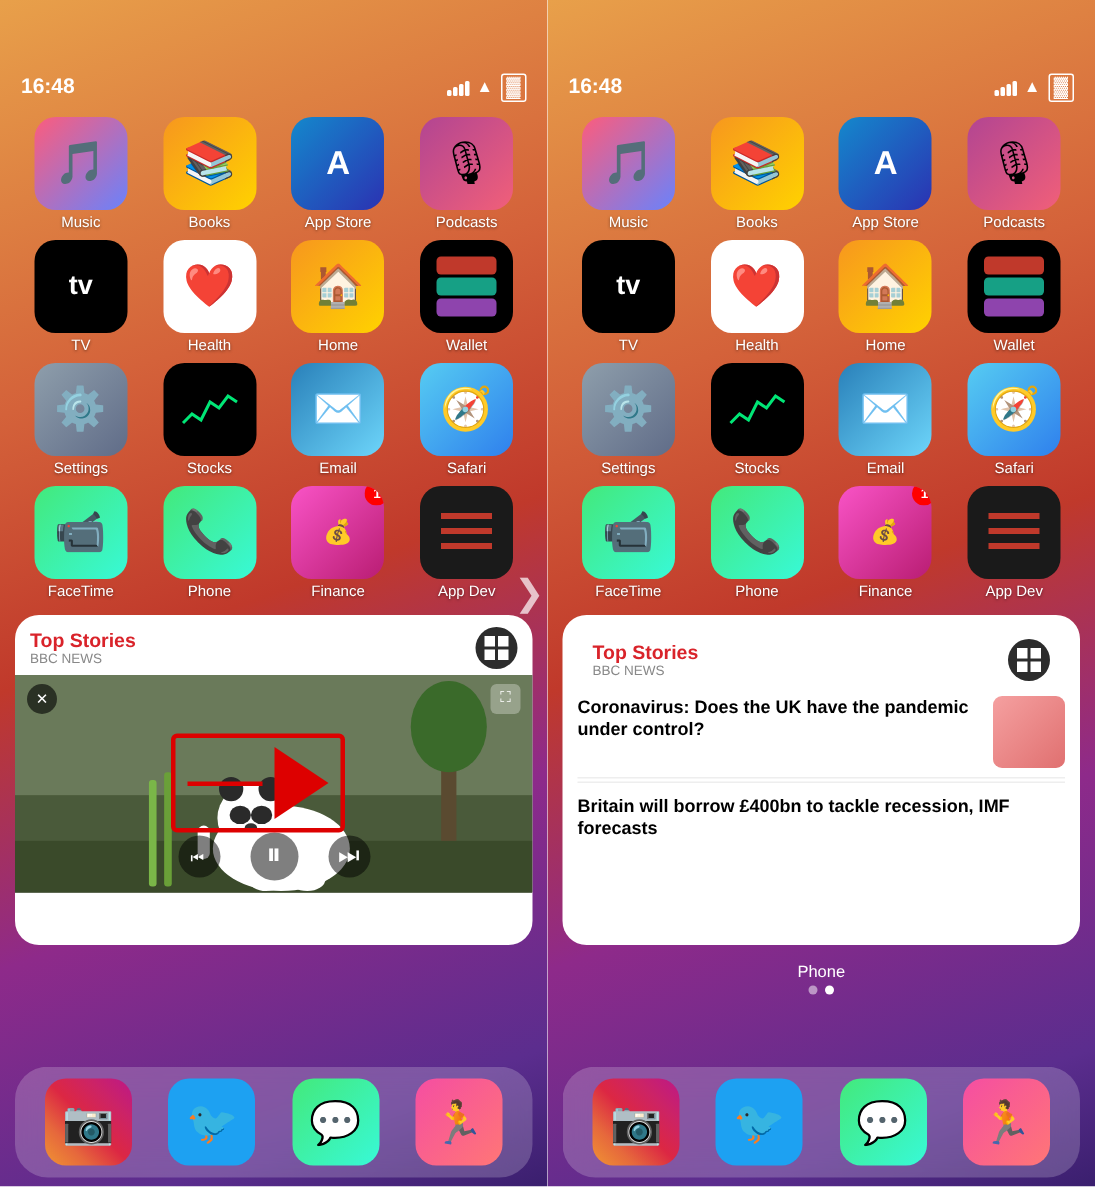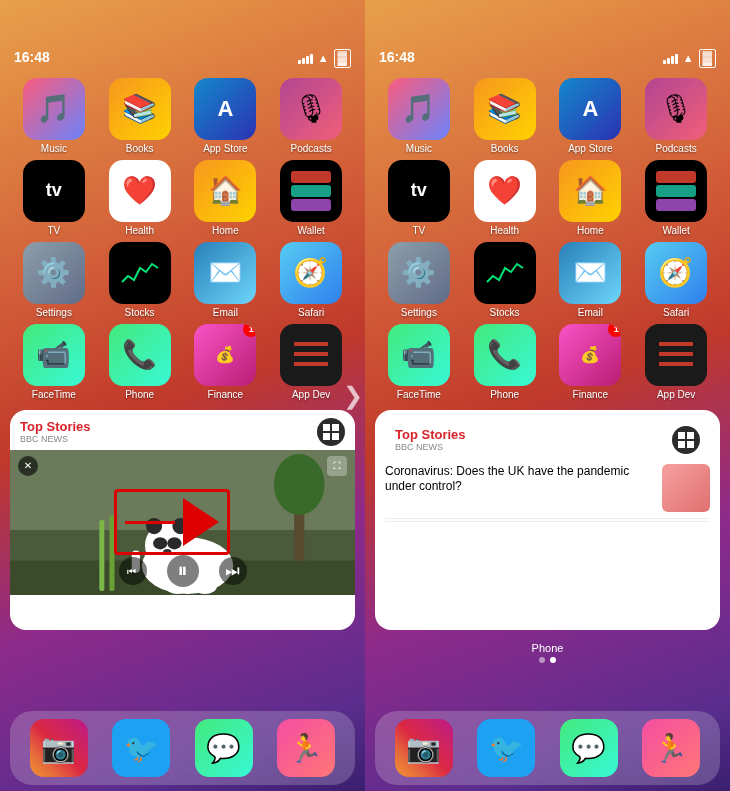--- a/index.html
+++ b/index.html
@@ -249,21 +249,21 @@
       align-items: flex-start;
     }
 
     .news-article:last-of-type {
       border-bottom: none;
     }
 
     .article-text {
       flex: 1;
       font-size: 12px;
-      font-weight: 400;
+      font-weight: 700;
       color: #000;
       line-height: 1.3;
     }
 
     .article-thumb {
       width: 48px;
       height: 48px;
       border-radius: 6px;
       object-fit: cover;
       background: #ccc;
@@ -684,20 +684,23 @@
 
       <div class="news-article">
         <div class="article-text">Coronavirus: Does the UK have the pandemic under control?</div>
         <div class="article-thumb">
           <div class="thumb-face"></div>
         </div>
       </div>
 
       <div style="height:1px;background:#eee;margin:2px 0;"></div>
 
+      <div class="news-article" style="border-bottom:none;">
+        <div class="article-text">Britain will borrow £400bn to tackle recession, IMF forecasts</div>
+      </div>
     </div>
   </div>
 
   <div class="widget-label">Phone</div>
 
   <div class="dots-indicator">
     <div class="dot"></div>
     <div class="dot active"></div>
   </div>
 

